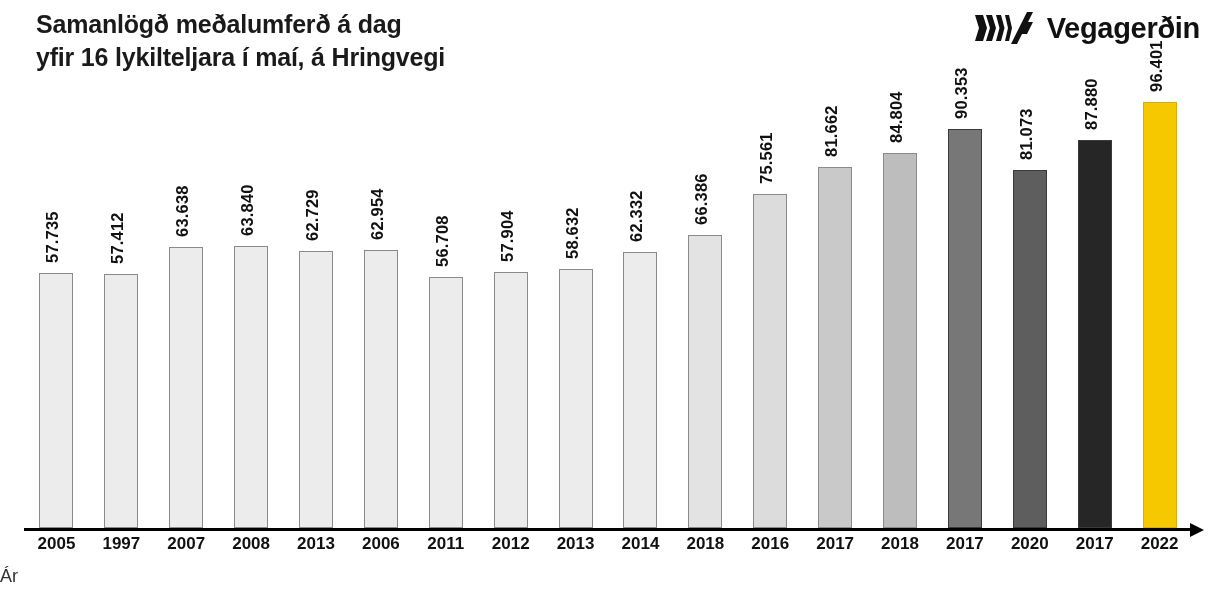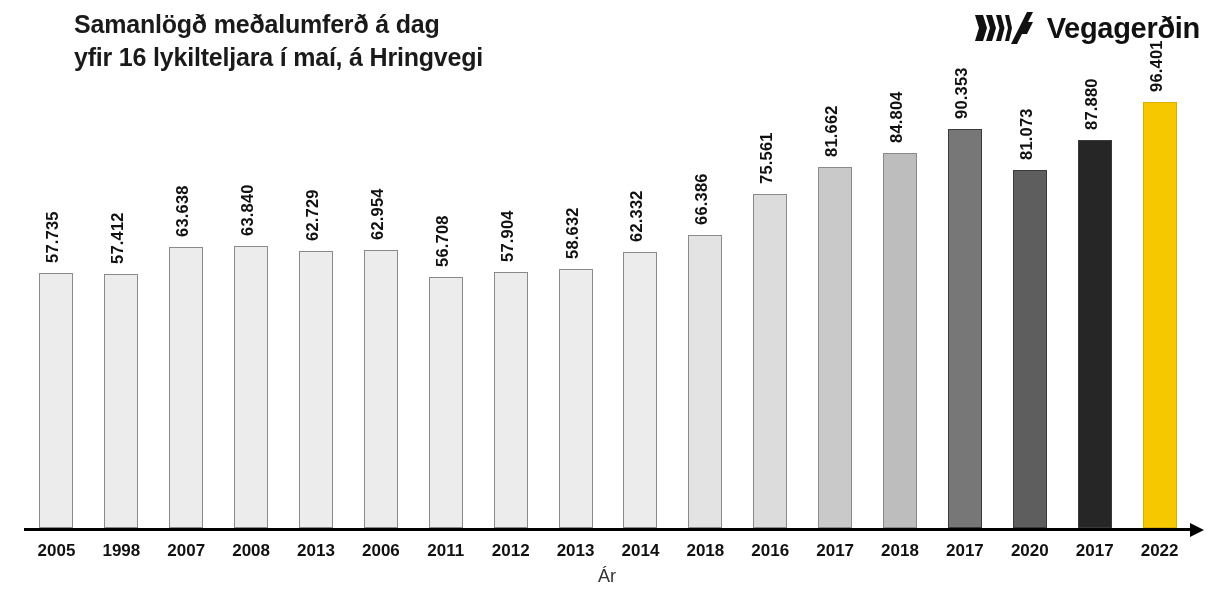--- a/index.html
+++ b/index.html
@@ -25,21 +25,20 @@
   #chart-title {
     position: absolute;
     left: 36px;
     top: 8px;
     font-size: 25px;
     font-weight: bold;
     color: #1a1a1a;
     line-height: 1.32;
     white-space: pre;
     letter-spacing: -0.2px;
-    margin-left: 38px;
   }
 
   
   #logo {
     position: absolute;
     right: 14px;
     top: 10px;
     display: flex;
     align-items: center;
     gap: 12px;
@@ -121,36 +120,34 @@
 
   
   #cats {
     position: absolute;
     left: 24px;
     right: 22px;
     top: 534px;
     height: 26px;
     display: flex;
     justify-content: space-between;
-    margin-top: 7px;
   }
   .cat {
     flex: 1 1 0;
     text-align: center;
     font-size: 17px;
     font-weight: bold;
     color: #111111;
   }
 
   #xaxis-title {
     position: absolute;
     left: 0;
     top: 566px;
     width: 1214px;
-    text-align: center;
     font-size: 18px;
     color: #333333;
   }
 </style>
 </head>
 <body>
 
 <div id="header">
   <div id="chart-title">Samanlögð meðalumferð á dag
 yfir 16 lykilteljara í maí, á Hringvegi</div>
@@ -244,21 +241,21 @@
         <div class="bar-label" style="bottom: 436px; transform: rotate(-90deg); transform-origin: left bottom; left: calc(50% + 6px);">96.401</div>
         <div class="bar" style="height: 426px; background: rgb(245, 200, 0); border-color: rgb(216, 177, 0);"></div>
       </div>
     </div>
   <div id="axis-line"></div>
   <div id="axis-arrow"></div>
 </div>
 
 <div id="cats">
     <div class="cat">2005</div>
-    <div class="cat">1998</div>
+    <div class="cat">1997</div>
     <div class="cat">2007</div>
     <div class="cat">2008</div>
     <div class="cat">2013</div>
     <div class="cat">2006</div>
     <div class="cat">2011</div>
     <div class="cat">2012</div>
     <div class="cat">2013</div>
     <div class="cat">2014</div>
     <div class="cat">2018</div>
     <div class="cat">2016</div>

